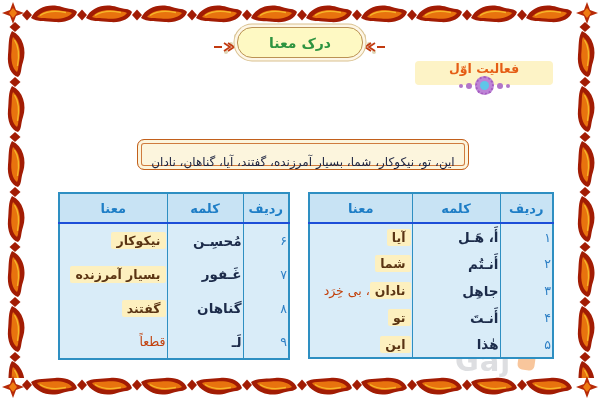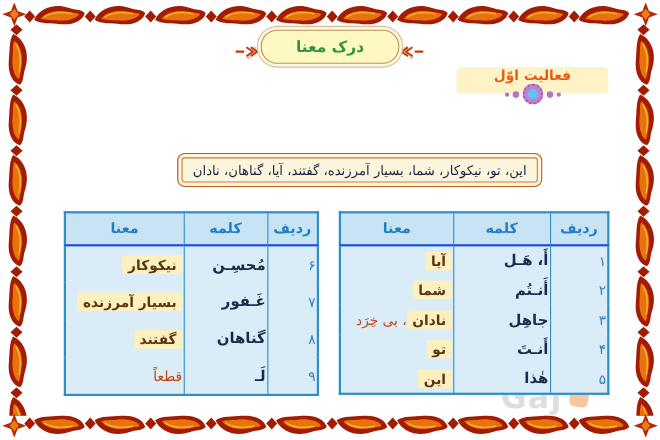--- a/index.html
+++ b/index.html
@@ -42,22 +42,22 @@
   
   .instruction{
     position:absolute;right:40px;top:101px;z-index:4;direction:rtl;
     font-size:13.5px;color:#26221c;
   }
   
   .wordbank{
     position:absolute;left:137px;top:139px;width:330px;height:29px;z-index:4;
     background:#fcf5dd;border:1.5px solid #c2601c;border-radius:7px;
     box-shadow:inset 0 0 0 3px #fcf5dd,inset 0 0 0 4px #cf7b3e;
-    display:flex;align-items:center;justify-content:center;
-    direction:rtl;font-size:12px;color:#1c2340;margin-left:24px;
+    display:flex;align-items:flex-end;justify-content:center;
+    direction:rtl;font-size:12px;color:#1c2340;
   }
   
   .wtable{
     position:absolute;top:192px;z-index:1;border-collapse:collapse;
     background:#d9ecf8;border:2.5px solid #2e8fc2;direction:rtl;
     table-layout:fixed;
   }
   .right-table{left:308px;width:246px;}
   .left-table{left:58px;width:232px;}
   .wtable th{

